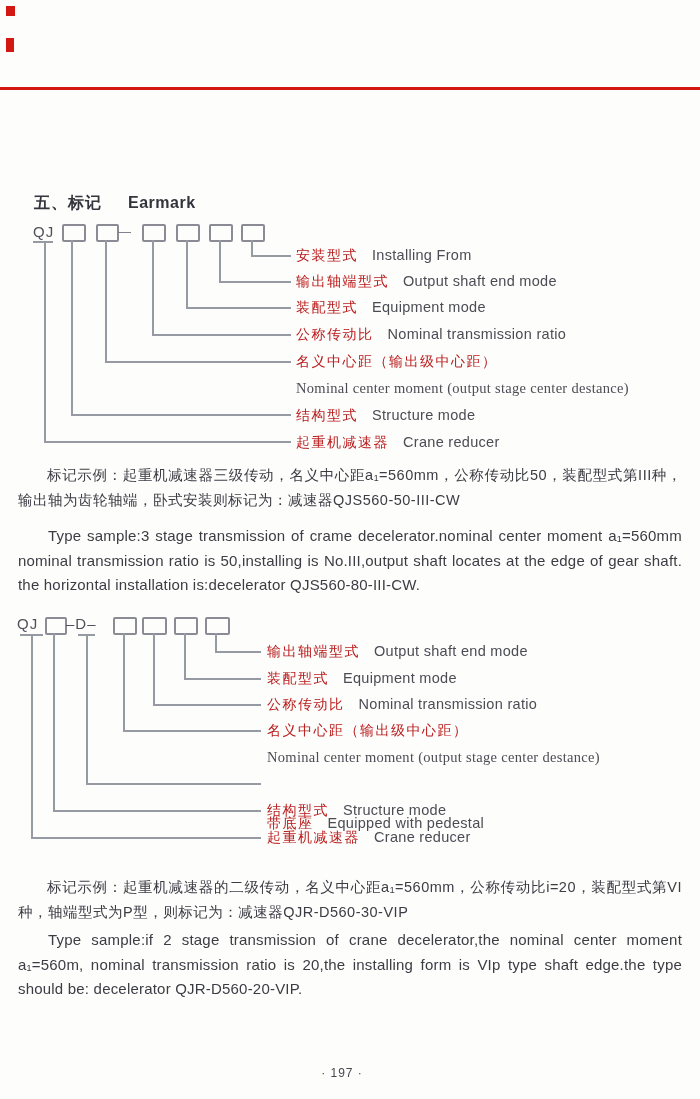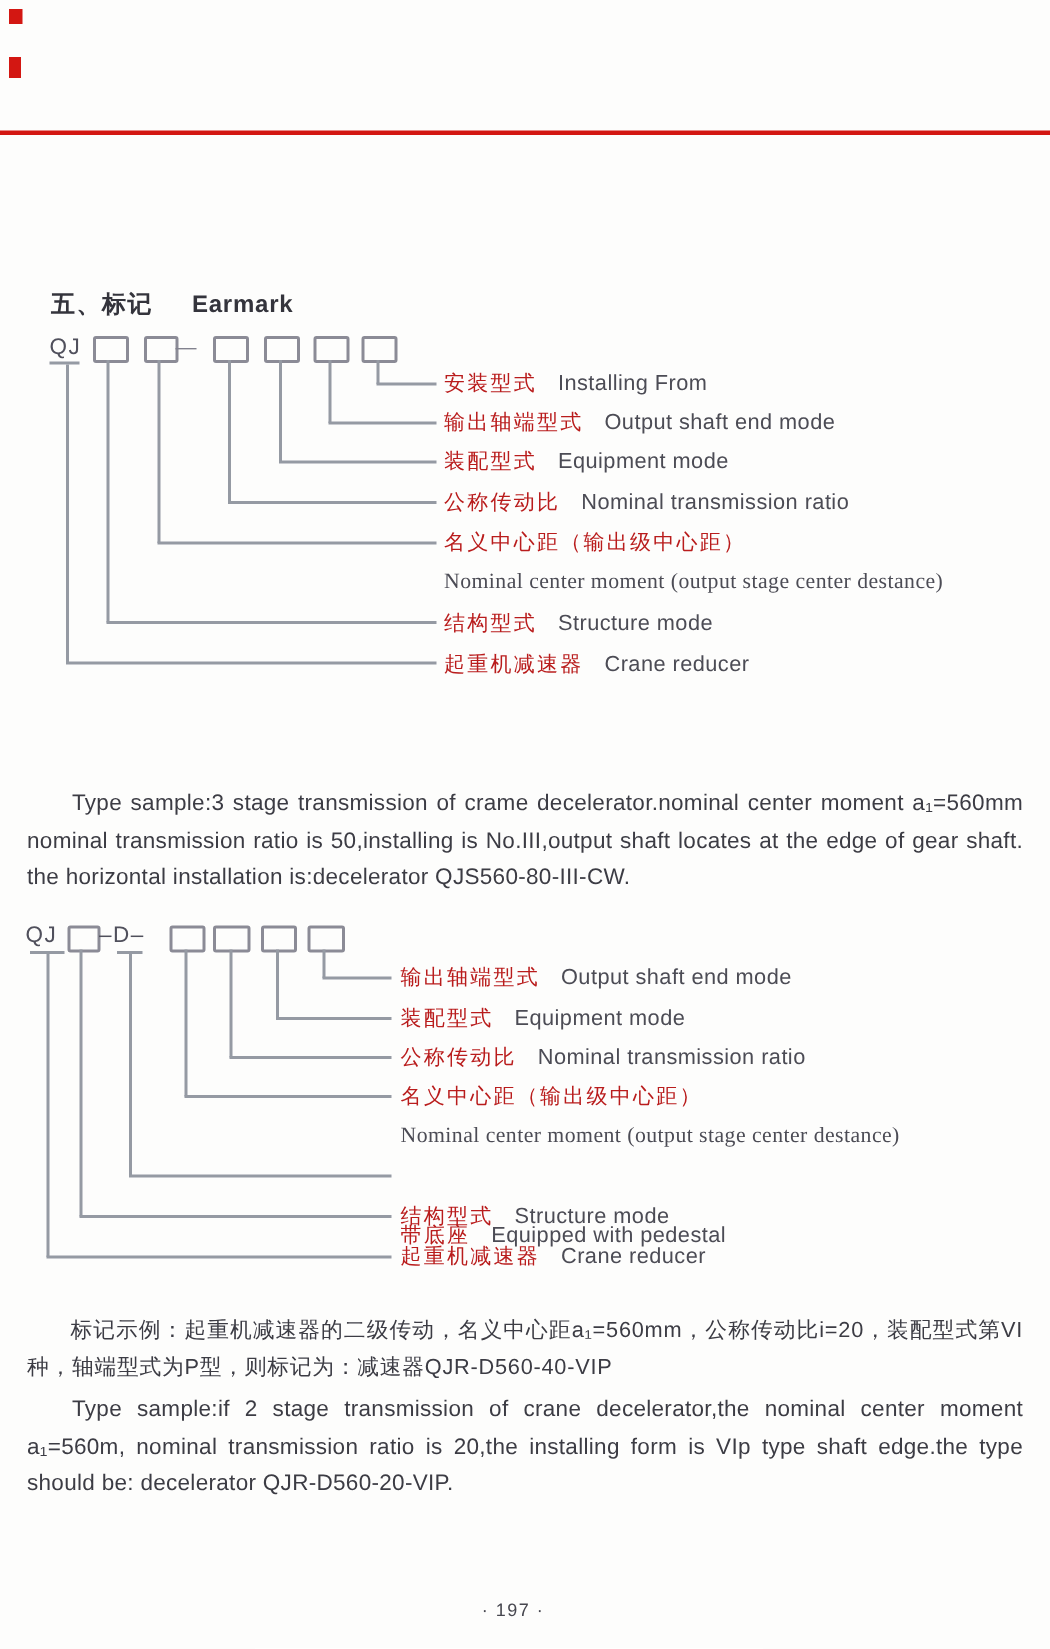--- a/index.html
+++ b/index.html
@@ -73,20 +73,21 @@
     <div class="lrow" style="top:246px;"><span class="cn">安装型式</span><span class="en">Installing From</span></div>
     <div class="lrow" style="top:272px;"><span class="cn">输出轴端型式</span><span class="en">Output shaft end mode</span></div>
     <div class="lrow" style="top:298px;"><span class="cn">装配型式</span><span class="en">Equipment mode</span></div>
     <div class="lrow" style="top:325px;"><span class="cn">公称传动比</span><span class="en">Nominal transmission ratio</span></div>
     <div class="lrow" style="top:352px;"><span class="cn">名义中心距（输出级中心距）</span></div>
     <div class="lrow en-only" style="top:379px;"><span class="en">Nominal center moment (output stage center destance)</span></div>
     <div class="lrow" style="top:406px;"><span class="cn">结构型式</span><span class="en">Structure mode</span></div>
     <div class="lrow" style="top:433px;"><span class="cn">起重机减速器</span><span class="en">Crane reducer</span></div>
   </div>
 
+  <p class="para cnp" style="top:463px;">标记示例：起重机减速器三级传动，名义中心距a₁=560mm，公称传动比50，装配型式第III种，输出轴为齿轮轴端，卧式安装则标记为：减速器QJS560-50-III-CW</p>
   <p class="para enp" style="top:524px;">Type sample:3 stage transmission of crame decelerator.nominal center moment a₁=560mm nominal transmission ratio is 50,installing is No.III,output shaft locates at the edge of gear shaft. the horizontal installation is:decelerator QJS560-80-III-CW.</p>
 
   <div class="d2">
     <span class="code" style="left:17px;top:615px;">QJ</span>
     <div class="hl" style="left:20px;top:634px;width:23px;"></div>
     <div class="box" style="left:45px;top:617px;width:18px;"></div>
     <span class="code" style="left:66px;top:615px;">–D–</span>
     <div class="hl" style="left:78px;top:634px;width:17px;"></div>
     <div class="box" style="left:113px;top:617px;"></div>
     <div class="box" style="left:142px;top:617px;width:21px;"></div>
@@ -112,17 +113,17 @@
     <div class="lrow" style="top:642px;"><span class="cn">输出轴端型式</span><span class="en">Output shaft end mode</span></div>
     <div class="lrow" style="top:669px;"><span class="cn">装配型式</span><span class="en">Equipment mode</span></div>
     <div class="lrow" style="top:695px;"><span class="cn">公称传动比</span><span class="en">Nominal transmission ratio</span></div>
     <div class="lrow" style="top:721px;"><span class="cn">名义中心距（输出级中心距）</span></div>
     <div class="lrow en-only" style="top:748px;"><span class="en">Nominal center moment (output stage center destance)</span></div>
     <div class="lrow" style="top:774px;margin-top:40px;"><span class="cn">带底座</span><span class="en">Equipped with pedestal</span></div>
     <div class="lrow" style="top:801px;"><span class="cn">结构型式</span><span class="en">Structure mode</span></div>
     <div class="lrow" style="top:828px;"><span class="cn">起重机减速器</span><span class="en">Crane reducer</span></div>
   </div>
 
-  <p class="para cnp" style="top:875px;">标记示例：起重机减速器的二级传动，名义中心距a₁=560mm，公称传动比i=20，装配型式第VI种，轴端型式为P型，则标记为：减速器QJR-D560-40-VIP</p>
+  <p class="para cnp" style="top:875px;">标记示例：起重机减速器的二级传动，名义中心距a₁=560mm，公称传动比i=20，装配型式第VI种，轴端型式为P型，则标记为：减速器QJR-D560-30-VIP</p>
   <p class="para enp" style="top:928px;">Type sample:if 2 stage transmission of crane decelerator,the nominal center moment a₁=560m, nominal transmission ratio is 20,the installing form is VIp type shaft edge.the type should be: decelerator QJR-D560-20-VIP.</p>
 
   <div class="pagenum">· 197 ·</div>
 </div>
 
 </body></html>

